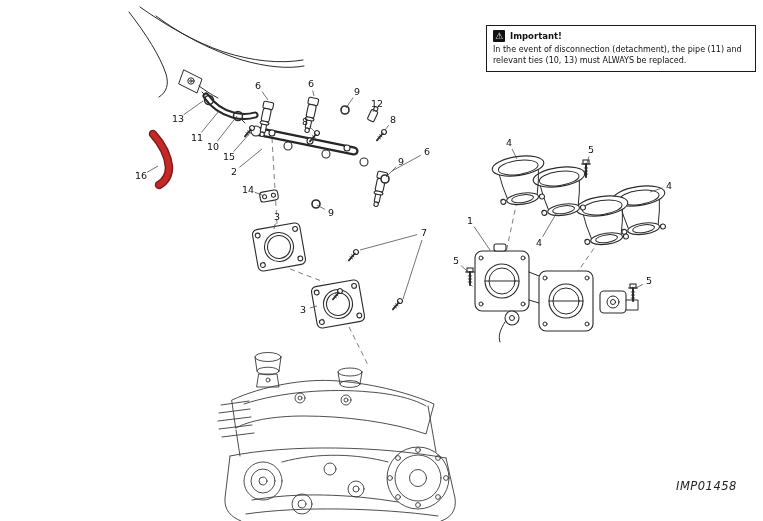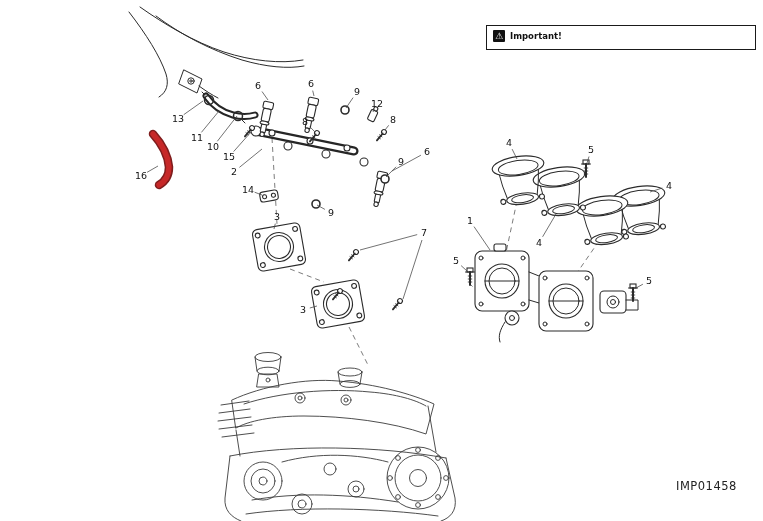--- a/index.html
+++ b/index.html
@@ -15,21 +15,21 @@
   }
   .warning-header{display:flex;align-items:center;gap:5px;margin-bottom:2px;}
   .warning-icon{
     width:12px;height:12px;background:#111;color:#fff;font-size:9px;line-height:12px;
     text-align:center;border-radius:1px;flex:0 0 auto;
   }
   .warning-title{font-size:8.5px;color:#111;font-weight:bold;}
   .warning-body{font-size:8px;line-height:1.4;color:#111;}
   
   .image-code{
-    position:absolute;left:676px;top:479px;font-size:11.5px;letter-spacing:.5px;color:#222;
+    position:absolute;left:676px;top:479px;font-size:11.5px;letter-spacing:.5px;color:#222;font-style:italic;
   }
   
   .ln{fill:none;stroke:#2b2b2b;stroke-width:1;stroke-linecap:round;stroke-linejoin:round;}
   .fin{fill:none;stroke:#3a3a3a;stroke-width:.9;stroke-linecap:round;stroke-linejoin:round;}
   .wf{fill:#fff;stroke:#2b2b2b;stroke-width:1.1;}
   .dash{fill:none;stroke:#5a5a5a;stroke-width:.8;stroke-dasharray:5 4;}
   .leader{stroke:#444;stroke-width:.75;}
   .callout{font:9.5px "DejaVu Sans",sans-serif;fill:#111;text-anchor:middle;}
 </style>
 </head>
@@ -297,17 +297,18 @@
         <text x="649" y="284" class="callout">5</text>
       </g>
   </svg>
 
   
   <div class="warning-box">
     <div class="warning-header">
       <span class="warning-icon">⚠</span>
       <span class="warning-title">Important!</span>
     </div>
+    <div class="warning-body">In the event of disconnection (detachment), the pipe (11) and relevant ties (10, 13) must ALWAYS be replaced.</div>
   </div>
 
   
   <div class="image-code">IMP01458</div>
 </div>
 
 </body></html>

